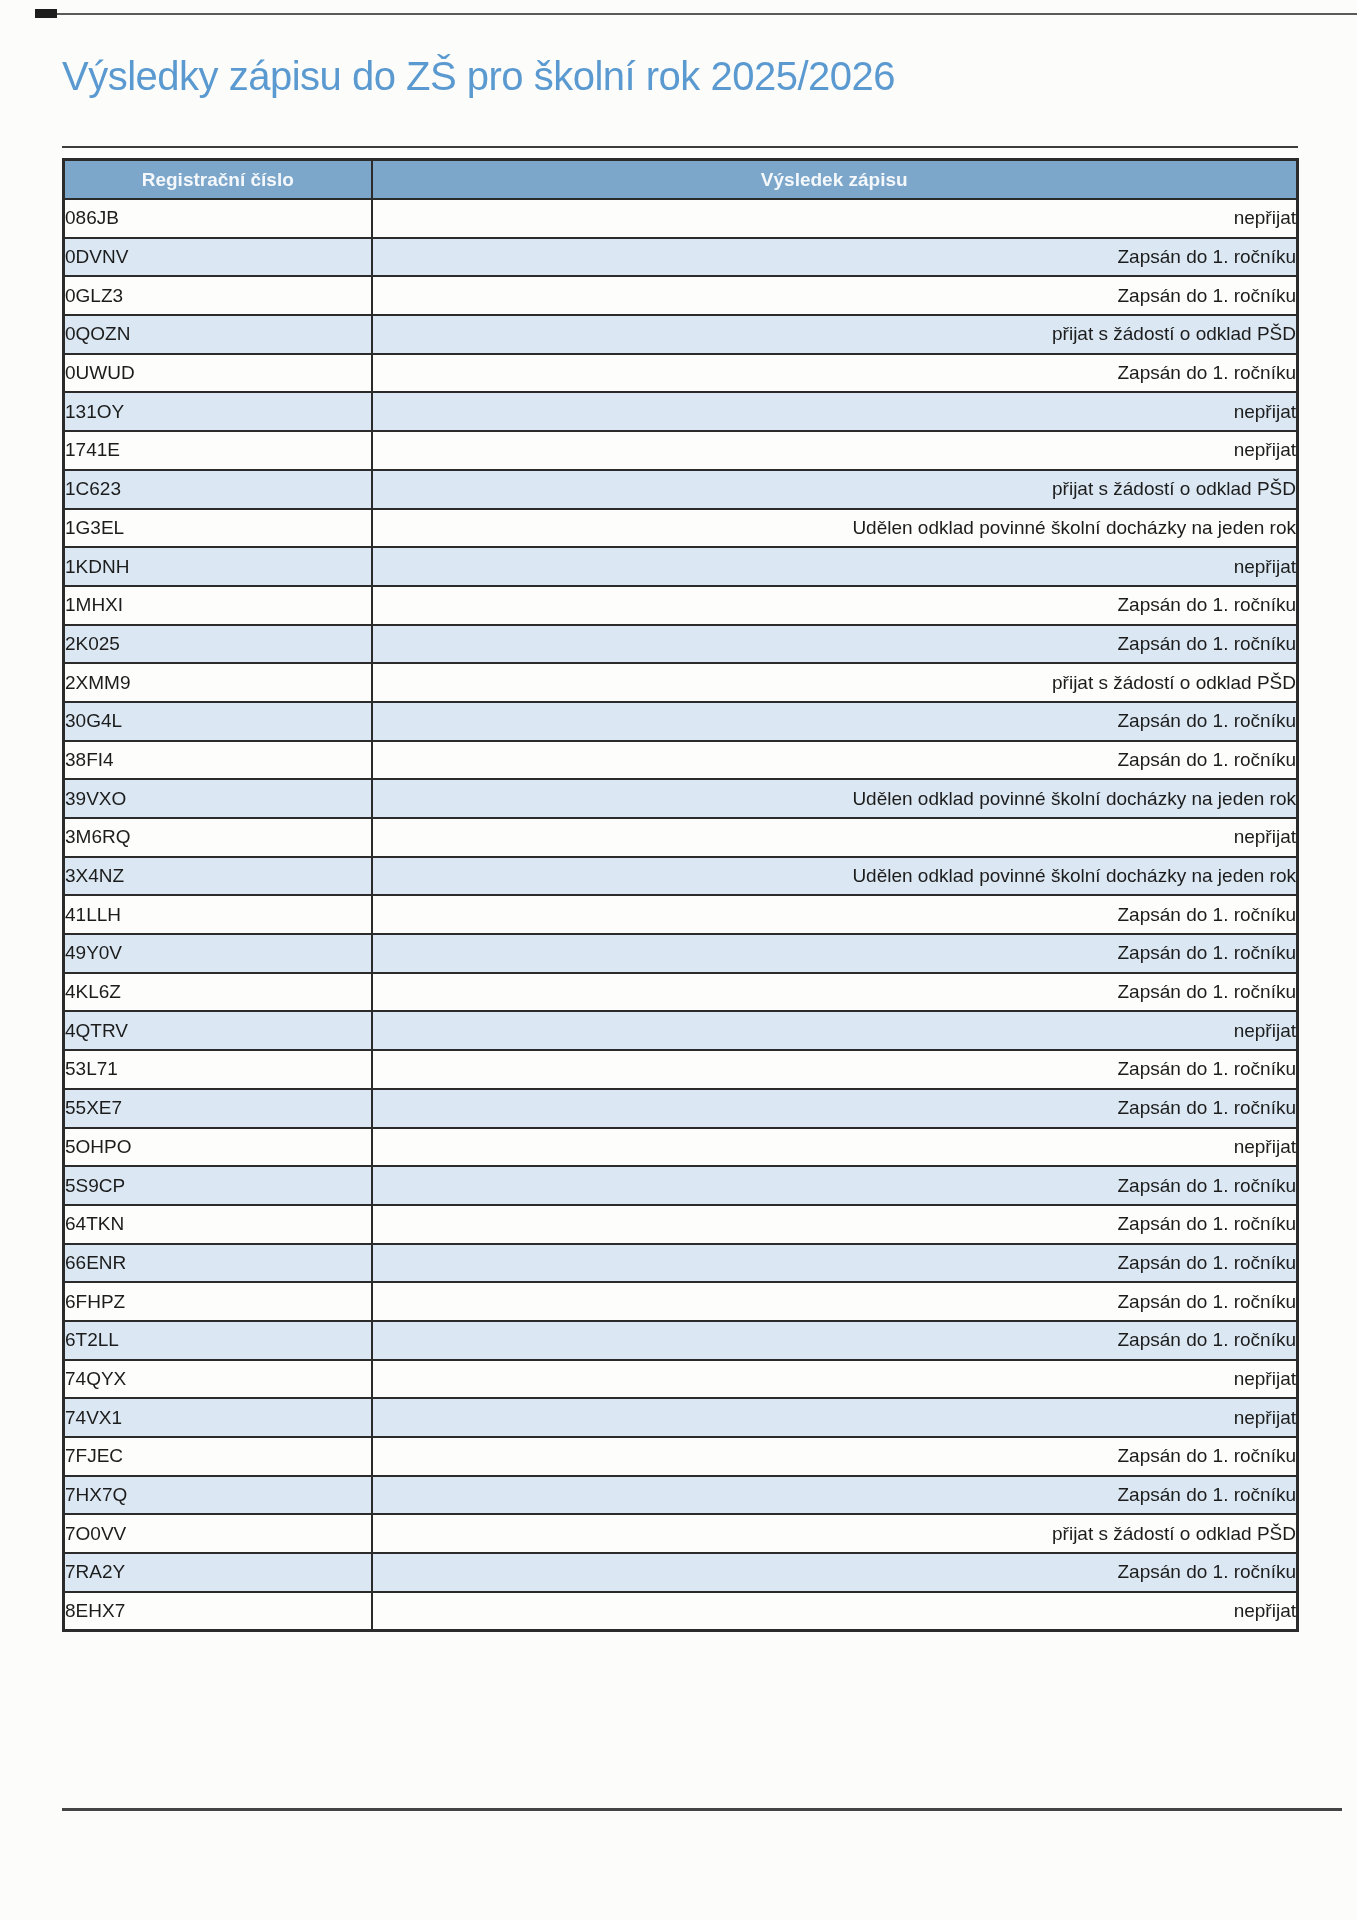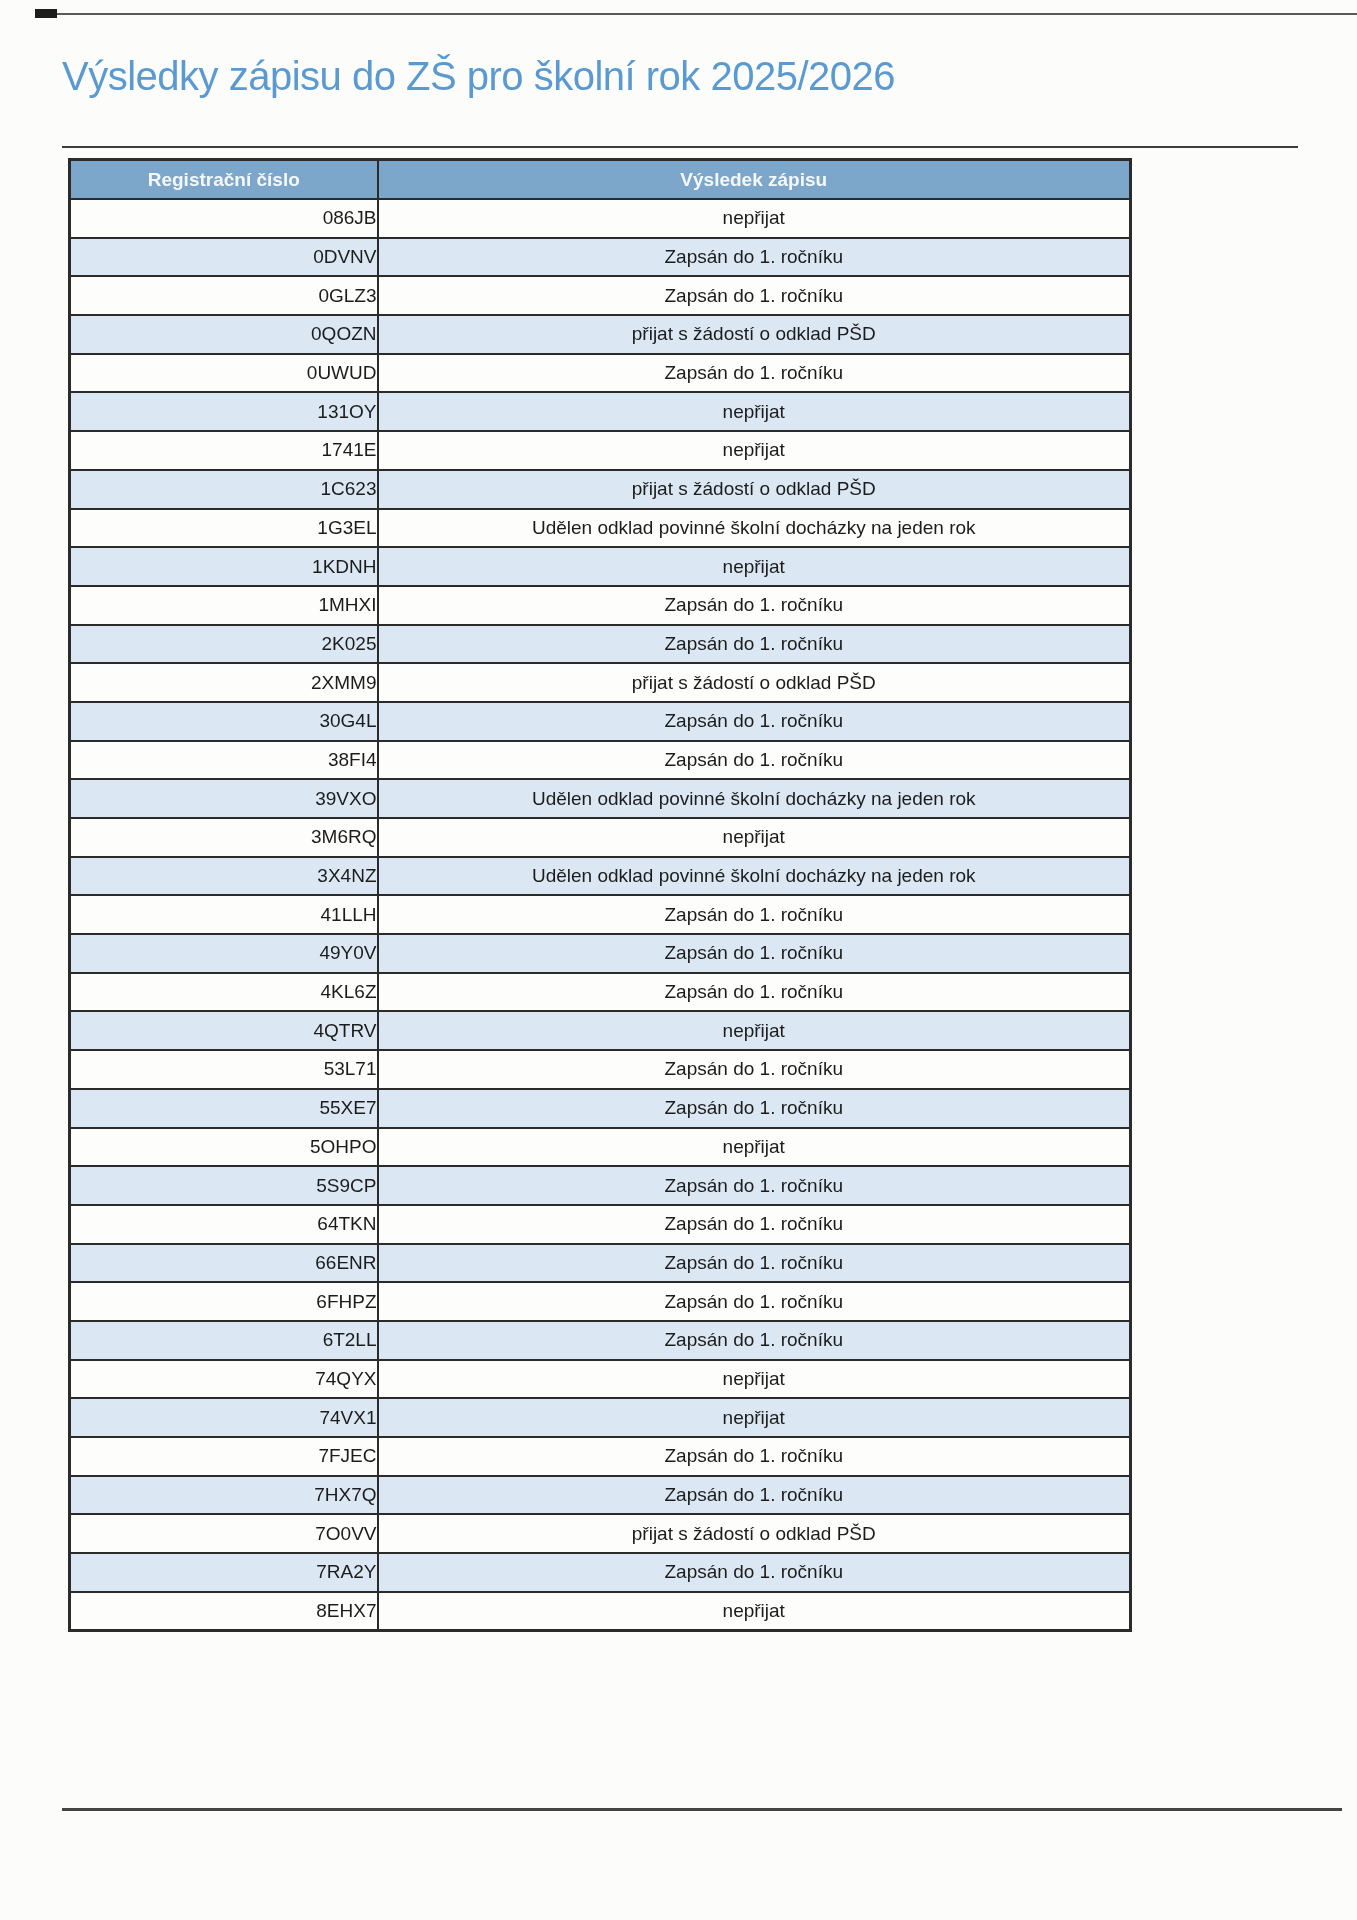--- a/index.html
+++ b/index.html
@@ -45,23 +45,23 @@
   .title-rule {
     position: absolute;
     left: 62px;
     top: 146px;
     width: 1236px;
     height: 2px;
     background: #3d3d3d;
   }
   table.results {
     position: absolute;
-    left: 68px;
+    left: 62px;
     top: 158px;
-    width: 1064px;
+    width: 1237px;
     border-collapse: collapse;
     table-layout: fixed;
     border: 3px solid var(--border-color, #2b2b2b);
   }
   .results th, .results td {
     border: 2px solid var(--border-color, #2b2b2b);
     overflow: hidden;
     white-space: nowrap;
   }
   .results col.c1 { width: 308px; }
@@ -73,22 +73,22 @@
     font-weight: bold;
     text-align: center;
   }
   .results td {
     height: 36.7px;
     font-size: 19px;
     color: #1c1c1c;
     padding: 0;
     background: #fdfdfc;
   }
-  .results td.reg { text-align: right; }
-  .results td.res { text-align: center; }
+  .results td.reg { text-align: left; }
+  .results td.res { text-align: right; }
   .results tbody tr:nth-child(even) td {
     background: var(--alt-bg, #dbe8f3);
   }
   .footer-rule {
     position: absolute;
     left: 62px;
     top: 1808px;
     width: 1280px;
     height: 3px;
     background: #444444;

